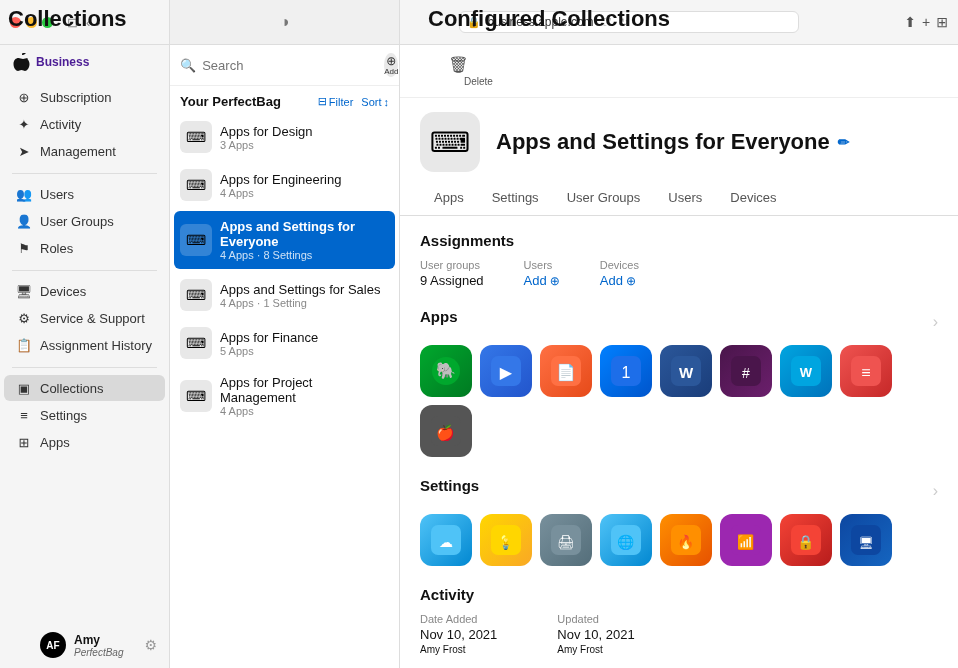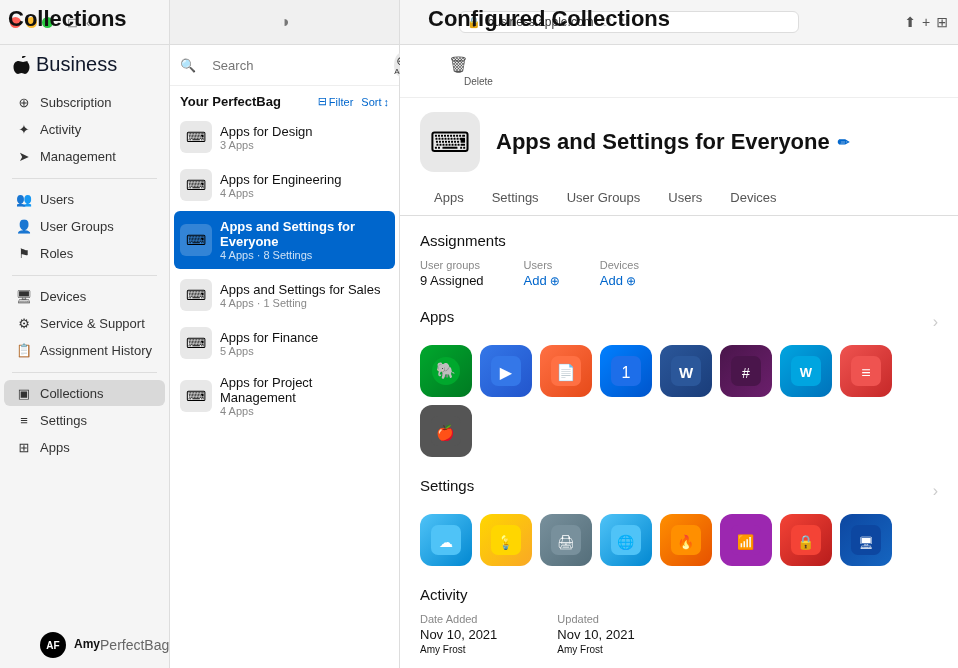--- a/index.html
+++ b/index.html
@@ -11,39 +11,39 @@
     .window-label-left { position: absolute; top: 6px; left: 8px; }
     .window-label-right { position: absolute; top: 6px; left: 428px; }
 
     
     .main-container { display: flex; flex-direction: row; width: 958px; height: 668px; position: relative; }
 
     
     .sidebar { width: 170px; background: #f5f5f5; border-right: 1px solid #ddd; display: flex; flex-direction: column; height: 668px; flex-shrink: 0; padding-top: 45px; }
     .sidebar-brand { display: flex; align-items: center; gap: 6px; padding: 8px 12px 12px 12px; }
     .sidebar-brand-icon { width: 18px; height: 18px; }
-    .sidebar-brand-text { font-size: 20px; font-weight: 400; color: #0f172a; }
+    .sidebar-brand-text { font-size: 12px; font-weight: 700; color: #4c1d95; }
     .sidebar-section { margin-bottom: 2px; }
     .sidebar-item { display: flex; align-items: center; gap: 8px; padding: 5px 10px 5px 12px; cursor: pointer; border-radius: 6px; margin: 1px 4px; font-size: 13px; color: #333; }
     .sidebar-item.active { background: #d9d9d9; font-weight: 500; }
     .sidebar-icon { width: 16px; height: 16px; display: flex; align-items: center; justify-content: center; flex-shrink: 0; }
     .sidebar-divider { height: 1px; background: #ddd; margin: 6px 12px; }
     .sidebar-footer { margin-top: auto; padding: 10px 12px; display: flex; align-items: center; justify-content: space-between; }
     .sidebar-user { display: flex; align-items: center; gap: 8px; }
     .sidebar-avatar { width: 26px; height: 26px; border-radius: 50%; background: #000000; display: flex; align-items: center; justify-content: center; color: white; font-size: 10px; font-weight: 600; margin-left: 28px; }
-    .sidebar-user-info { display: flex; flex-direction: row; }
+    .sidebar-user-info { display: flex; flex-direction: column; }
     .sidebar-user-name { font-size: 12px; font-weight: 600; color: #111; }
-    .sidebar-user-sub { font-size: 14px; color: #666; }
+    .sidebar-user-sub { font-size: 10px; color: #666; font-style: italic; }
     .sidebar-gear { color: #999; font-size: 14px; cursor: pointer; }
 
     
     .collections-panel { width: 230px; background: #fff; border-right: 1px solid #ddd; display: flex; flex-direction: column; height: 668px; flex-shrink: 0; padding-top: 45px; }
     .collections-search { display: flex; align-items: center; gap: 6px; padding: 8px 10px; border-bottom: 1px solid #eee; }
     .search-icon-wrap { color: #999; font-size: 13px; }
-    .search-input { flex: 1; border: none; outline: none; font-size: 13px; color: #333; background: transparent; margin-left: 10px; }
+    .search-input { flex: 1; border: none; outline: none; font-size: 13px; color: #333; background: transparent; }
     .search-add-btn { width: 24px; height: 24px; border-radius: 50%; background: #e8e8e8; border: none; display: flex; align-items: center; justify-content: center; cursor: pointer; color: #333; font-size: 12px; flex-direction: column; }
     .search-add-label { font-size: 8px; color: #333; }
     .collections-header { display: flex; align-items: center; justify-content: space-between; padding: 8px 10px 4px 10px; }
     .collections-header-title { font-size: 13px; font-weight: 600; color: #111; }
     .collections-controls { display: flex; align-items: center; gap: 8px; }
     .filter-btn, .sort-btn { font-size: 11px; color: #0066cc; cursor: pointer; display: flex; align-items: center; gap: 2px; background: none; border: none; }
     .collections-list { flex: 1; overflow-y: auto; }
     .collection-item { display: flex; align-items: center; gap: 8px; padding: 8px 10px; cursor: pointer; }
     .collection-item.selected { background: #0066cc; border-radius: 6px; margin: 2px 4px; padding: 8px 6px; }
     .collection-item.selected .collection-name { color: white; font-weight: 600; }
@@ -63,21 +63,21 @@
     .detail-header { display: flex; align-items: center; gap: 16px; padding: 14px 20px 10px 20px; }
     .detail-icon-wrap { width: 60px; height: 60px; background: #e8e8e8; border-radius: 14px; display: flex; align-items: center; justify-content: center; font-size: 28px; flex-shrink: 0; }
     .detail-title { font-size: 22px; font-weight: 600; color: #111; display: flex; align-items: center; gap: 8px; }
     .detail-title-edit { color: #0066cc; font-size: 14px; cursor: pointer; }
     .detail-tabs { display: flex; gap: 0; border-bottom: 1px solid #ddd; padding: 0 20px; }
     .detail-tab { padding: 8px 14px; font-size: 13px; color: #555; cursor: pointer; border-bottom: 2px solid transparent; }
     .detail-tab.active { color: #0066cc; border-bottom: 2px solid #0066cc; font-weight: 500; }
     .detail-content { padding: 16px 20px; flex: 1; }
 
     
-    .section-title { font-size: 15px; font-weight: 400; color: #111; margin-bottom: 10px; }
+    .section-title { font-size: 15px; font-weight: 700; color: #111; margin-bottom: 10px; }
     .assignments-row { display: flex; gap: 40px; margin-bottom: 20px; }
     .assignment-group { display: flex; flex-direction: column; gap: 2px; }
     .assignment-label { font-size: 11px; color: #888; }
     .assignment-value { font-size: 13px; color: #111; font-weight: 500; }
     .assignment-add { font-size: 13px; color: #0066cc; cursor: pointer; display: flex; align-items: center; gap: 3px; }
 
     
     .section-with-arrow { display: flex; align-items: center; justify-content: space-between; margin-bottom: 10px; }
     .section-arrow { color: #ccc; font-size: 16px; }
     .apps-row { display: flex; gap: 8px; flex-wrap: wrap; margin-bottom: 20px; }

